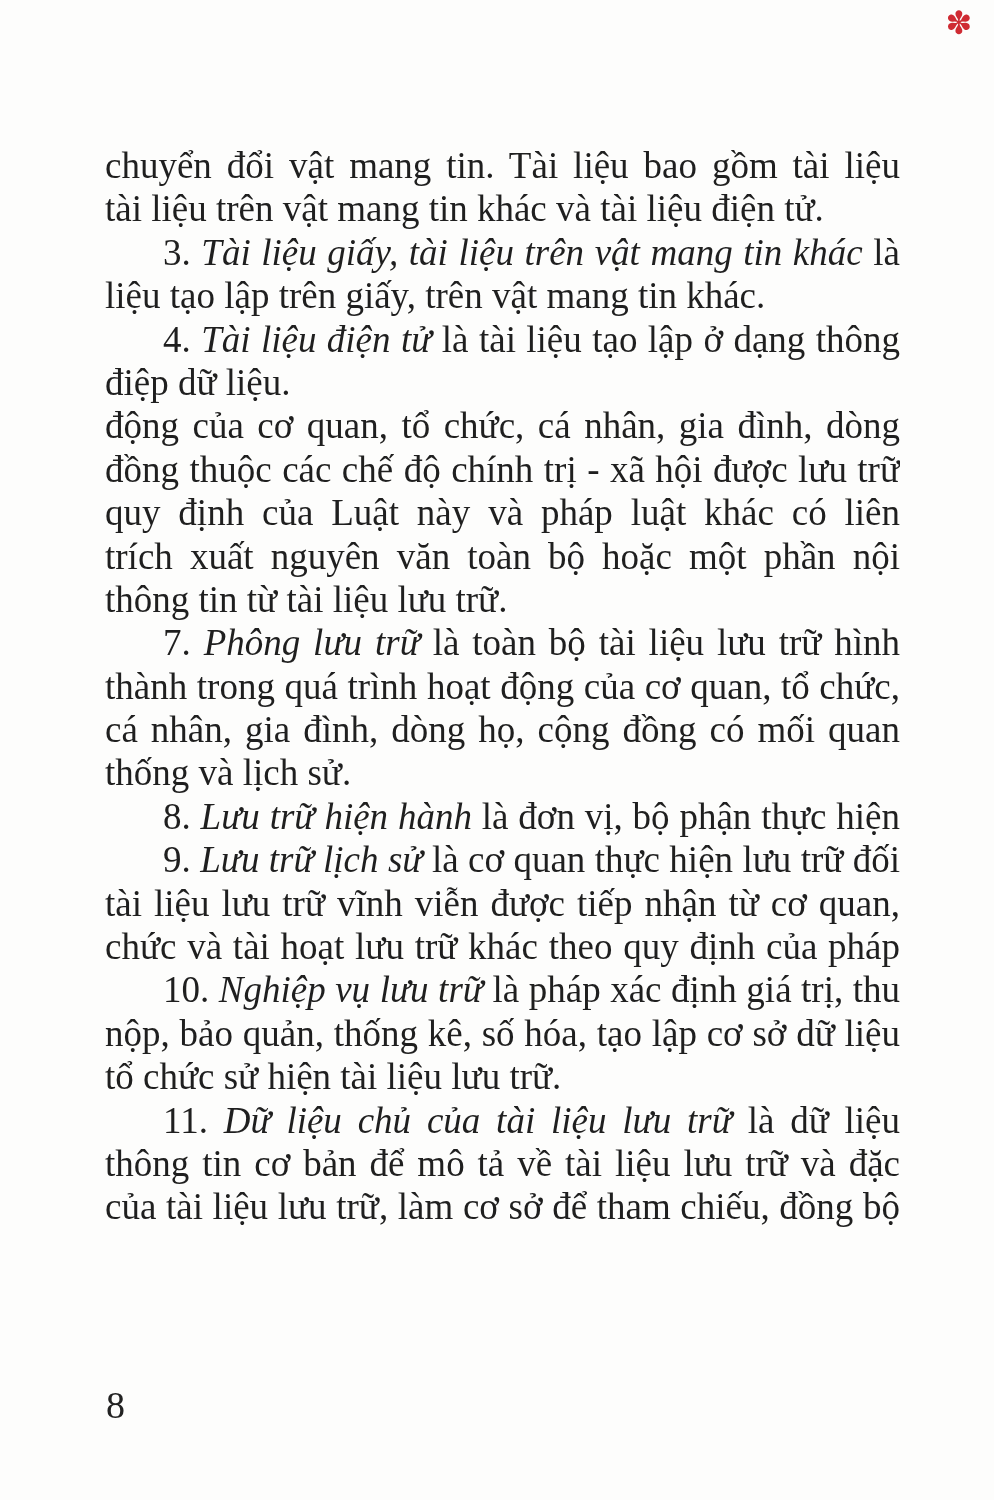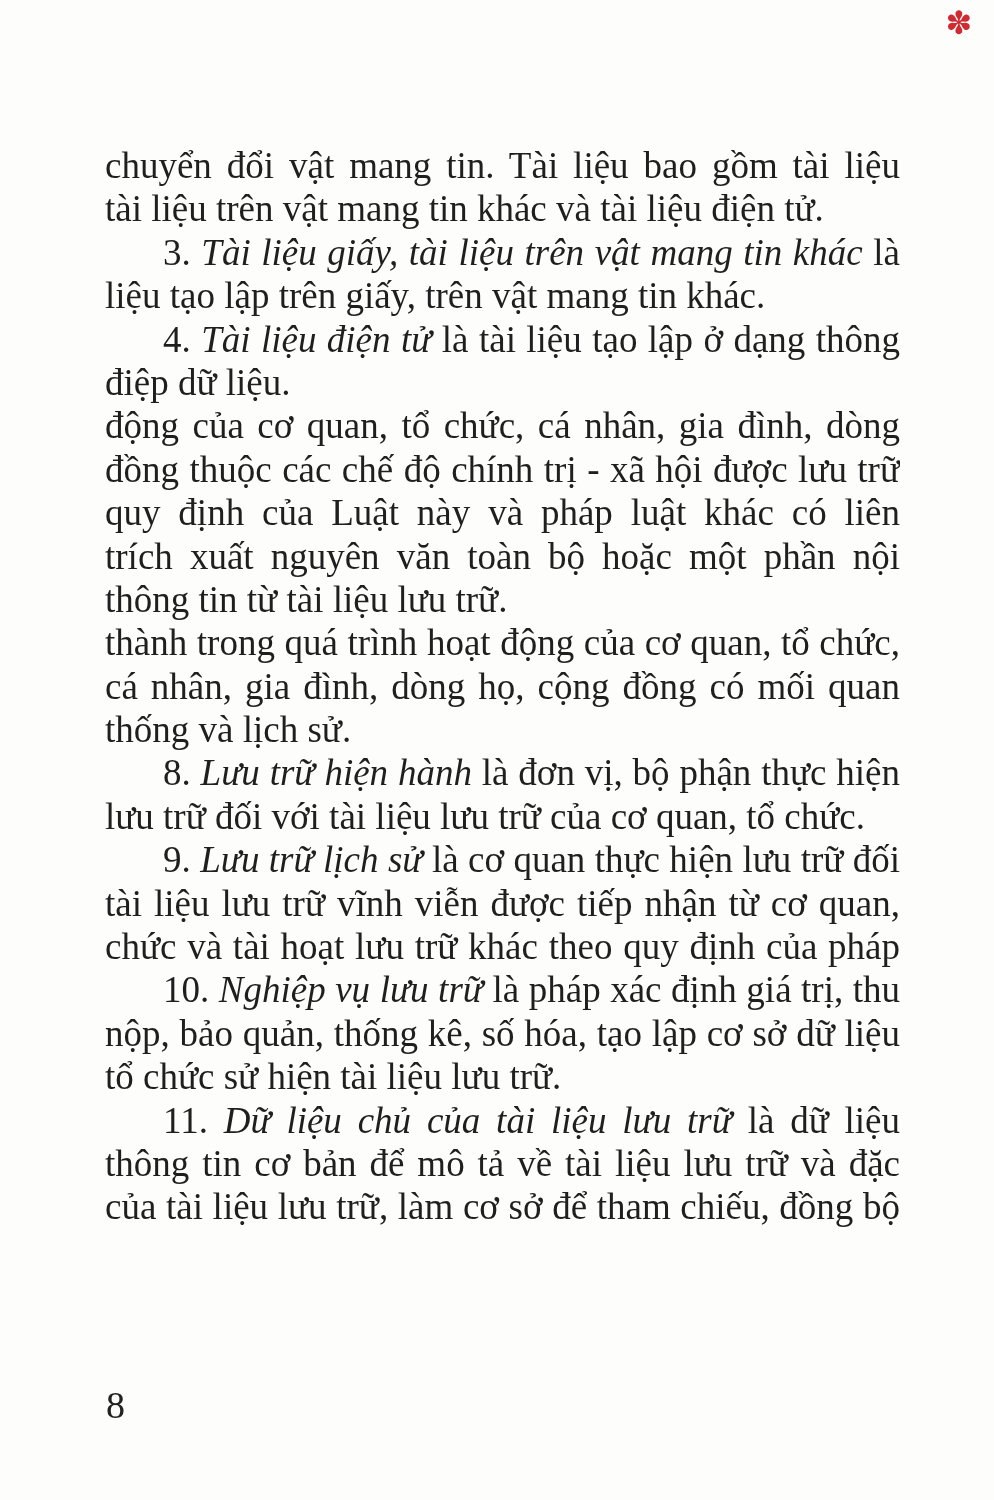--- a/index.html
+++ b/index.html
@@ -71,25 +71,25 @@
       <div class="line"><span>tài liệu trên vật mang tin khác và tài liệu điện tử.</span></div>
       <div class="line indent fill"><span>3. </span><i>Tài liệu giấy, tài liệu trên vật mang tin khác</i><span> là tài</span></div>
       <div class="line"><span>liệu tạo lập trên giấy, trên vật mang tin khác.</span></div>
       <div class="line indent fill"><span>4. </span><i>Tài liệu điện tử</i><span> là tài liệu tạo lập ở dạng thông</span></div>
       <div class="line"><span>điệp dữ liệu.</span></div>
       <div class="line fill"><span>động của cơ quan, tổ chức, cá nhân, gia đình, dòng họ, cộng</span></div>
       <div class="line fill"><span>đồng thuộc các chế độ chính trị - xã hội được lưu trữ theo</span></div>
       <div class="line"><span>quy định của Luật này và pháp luật khác có liên quan.</span></div>
       <div class="line fill"><span>trích xuất nguyên văn toàn bộ hoặc một phần nội dung</span></div>
       <div class="line"><span>thông tin từ tài liệu lưu trữ.</span></div>
+      <div class="line indent fill"><span>7. </span><i>Phông lưu trữ</i><span> là toàn bộ tài liệu lưu trữ hình</span></div>
       <div class="line fill"><span>thành trong quá trình hoạt động của cơ quan, tổ chức,</span></div>
       <div class="line fill"><span>cá nhân, gia đình, dòng họ, cộng đồng có mối quan hệ hệ</span></div>
       <div class="line"><span>thống và lịch sử.</span></div>
       <div class="line indent fill"><span>8. </span><i>Lưu trữ hiện hành</i><span> là đơn vị, bộ phận thực hiện</span></div>
-      <div class="line"><span>lưu trữ đối với tài liệu lưu trữ của cơ quan, tổ chức.</span></div>
       <div class="line indent fill"><span>9. </span><i>Lưu trữ lịch sử</i><span> là cơ quan thực hiện lưu trữ đối với</span></div>
       <div class="line fill"><span>tài liệu lưu trữ vĩnh viễn được tiếp nhận từ cơ quan, tổ</span></div>
       <div class="line"><span>chức và tài hoạt lưu trữ khác theo quy định của pháp luật.</span></div>
       <div class="line indent fill"><span>10. </span><i>Nghiệp vụ lưu trữ</i><span> là pháp xác định giá trị, thu</span></div>
       <div class="line fill"><span>nộp, bảo quản, thống kê, số hóa, tạo lập cơ sở dữ liệu và</span></div>
       <div class="line"><span>tổ chức sử hiện tài liệu lưu trữ.</span></div>
       <div class="line indent fill"><span>11. </span><i>Dữ liệu chủ của tài liệu lưu trữ</i><span> là dữ liệu chứa</span></div>
       <div class="line fill"><span>thông tin cơ bản để mô tả về tài liệu lưu trữ và đặc tính</span></div>
       <div class="line fill"><span>của tài liệu lưu trữ, làm cơ sở để tham chiếu, đồng bộ</span></div>
     </div>

